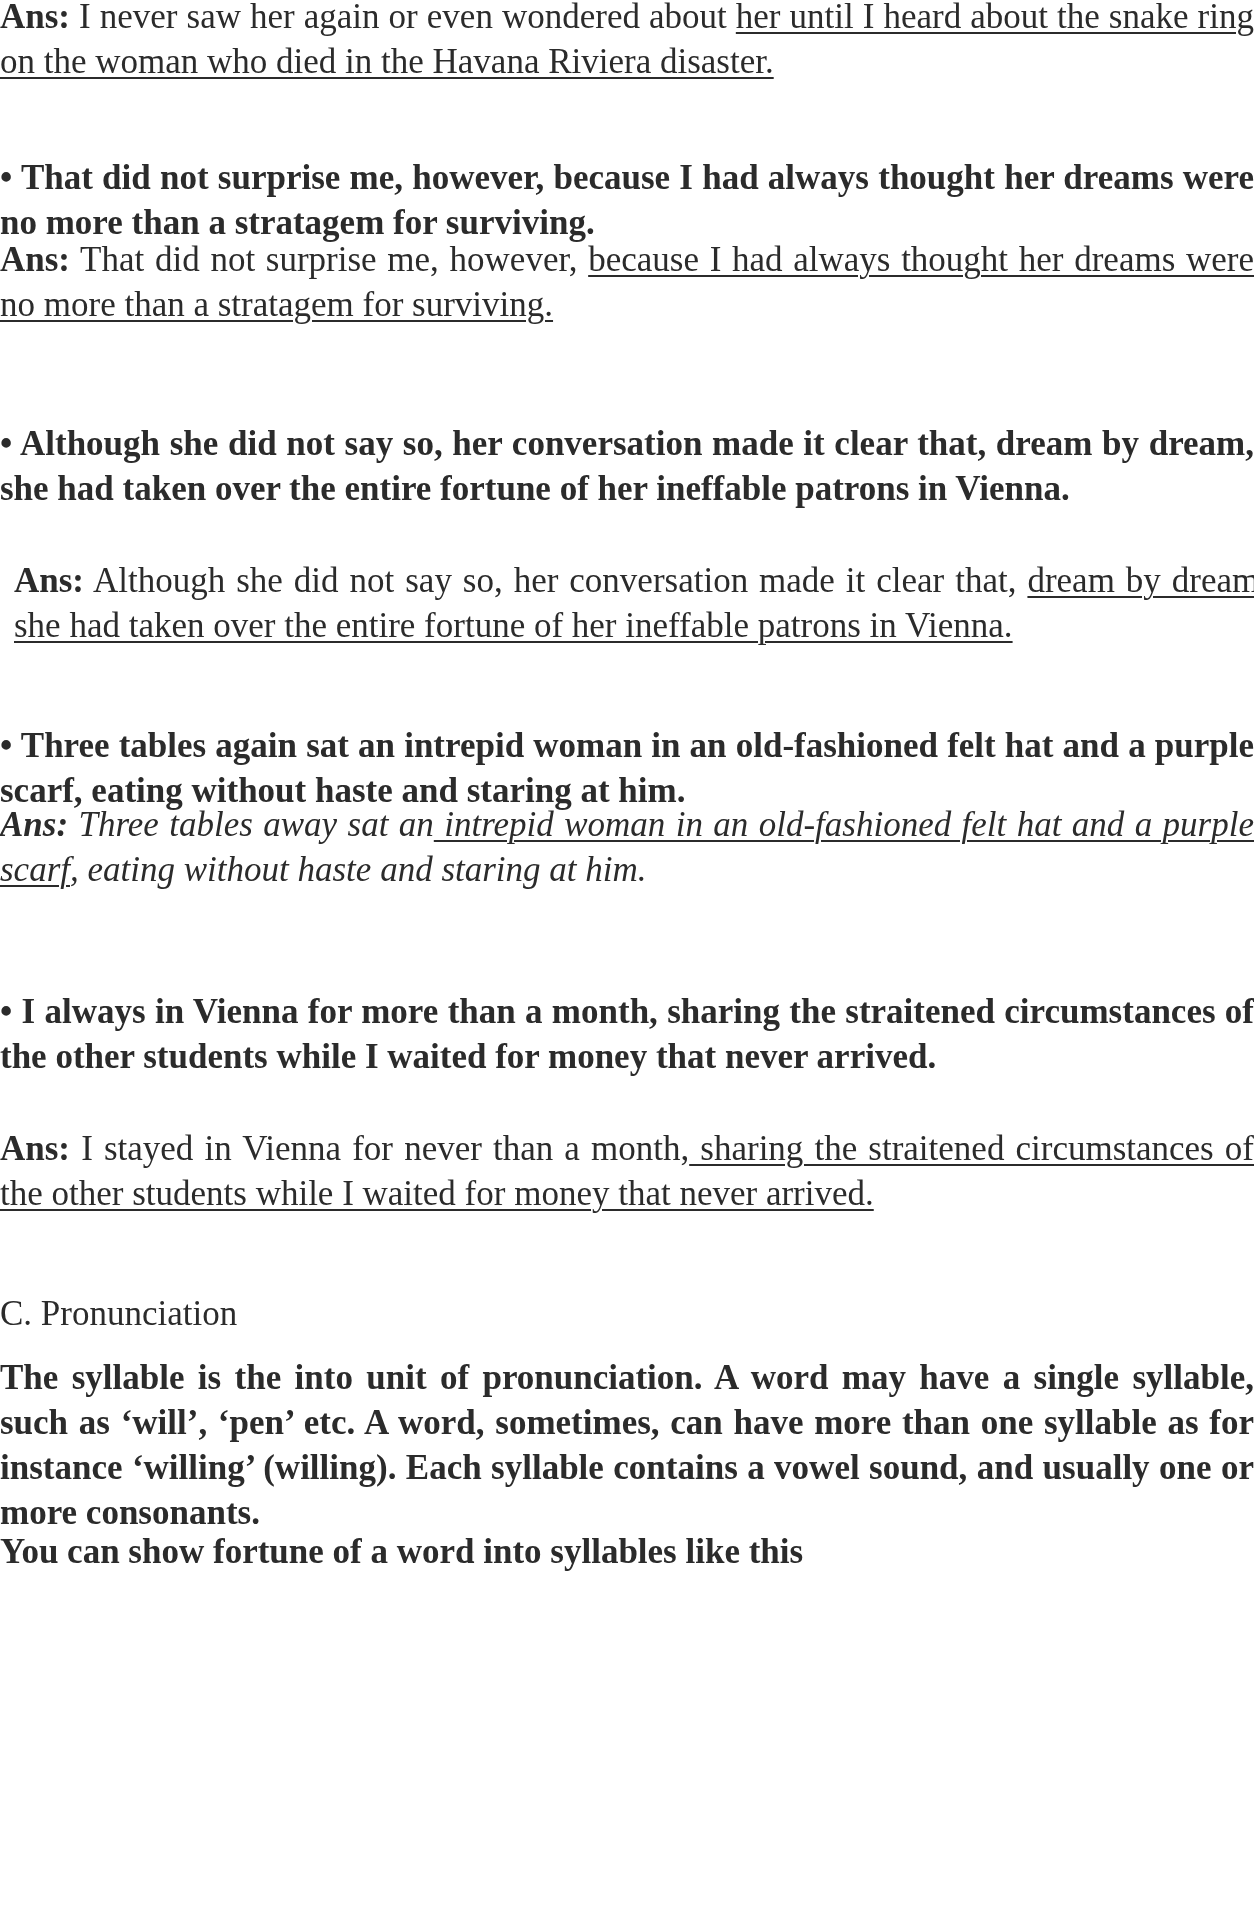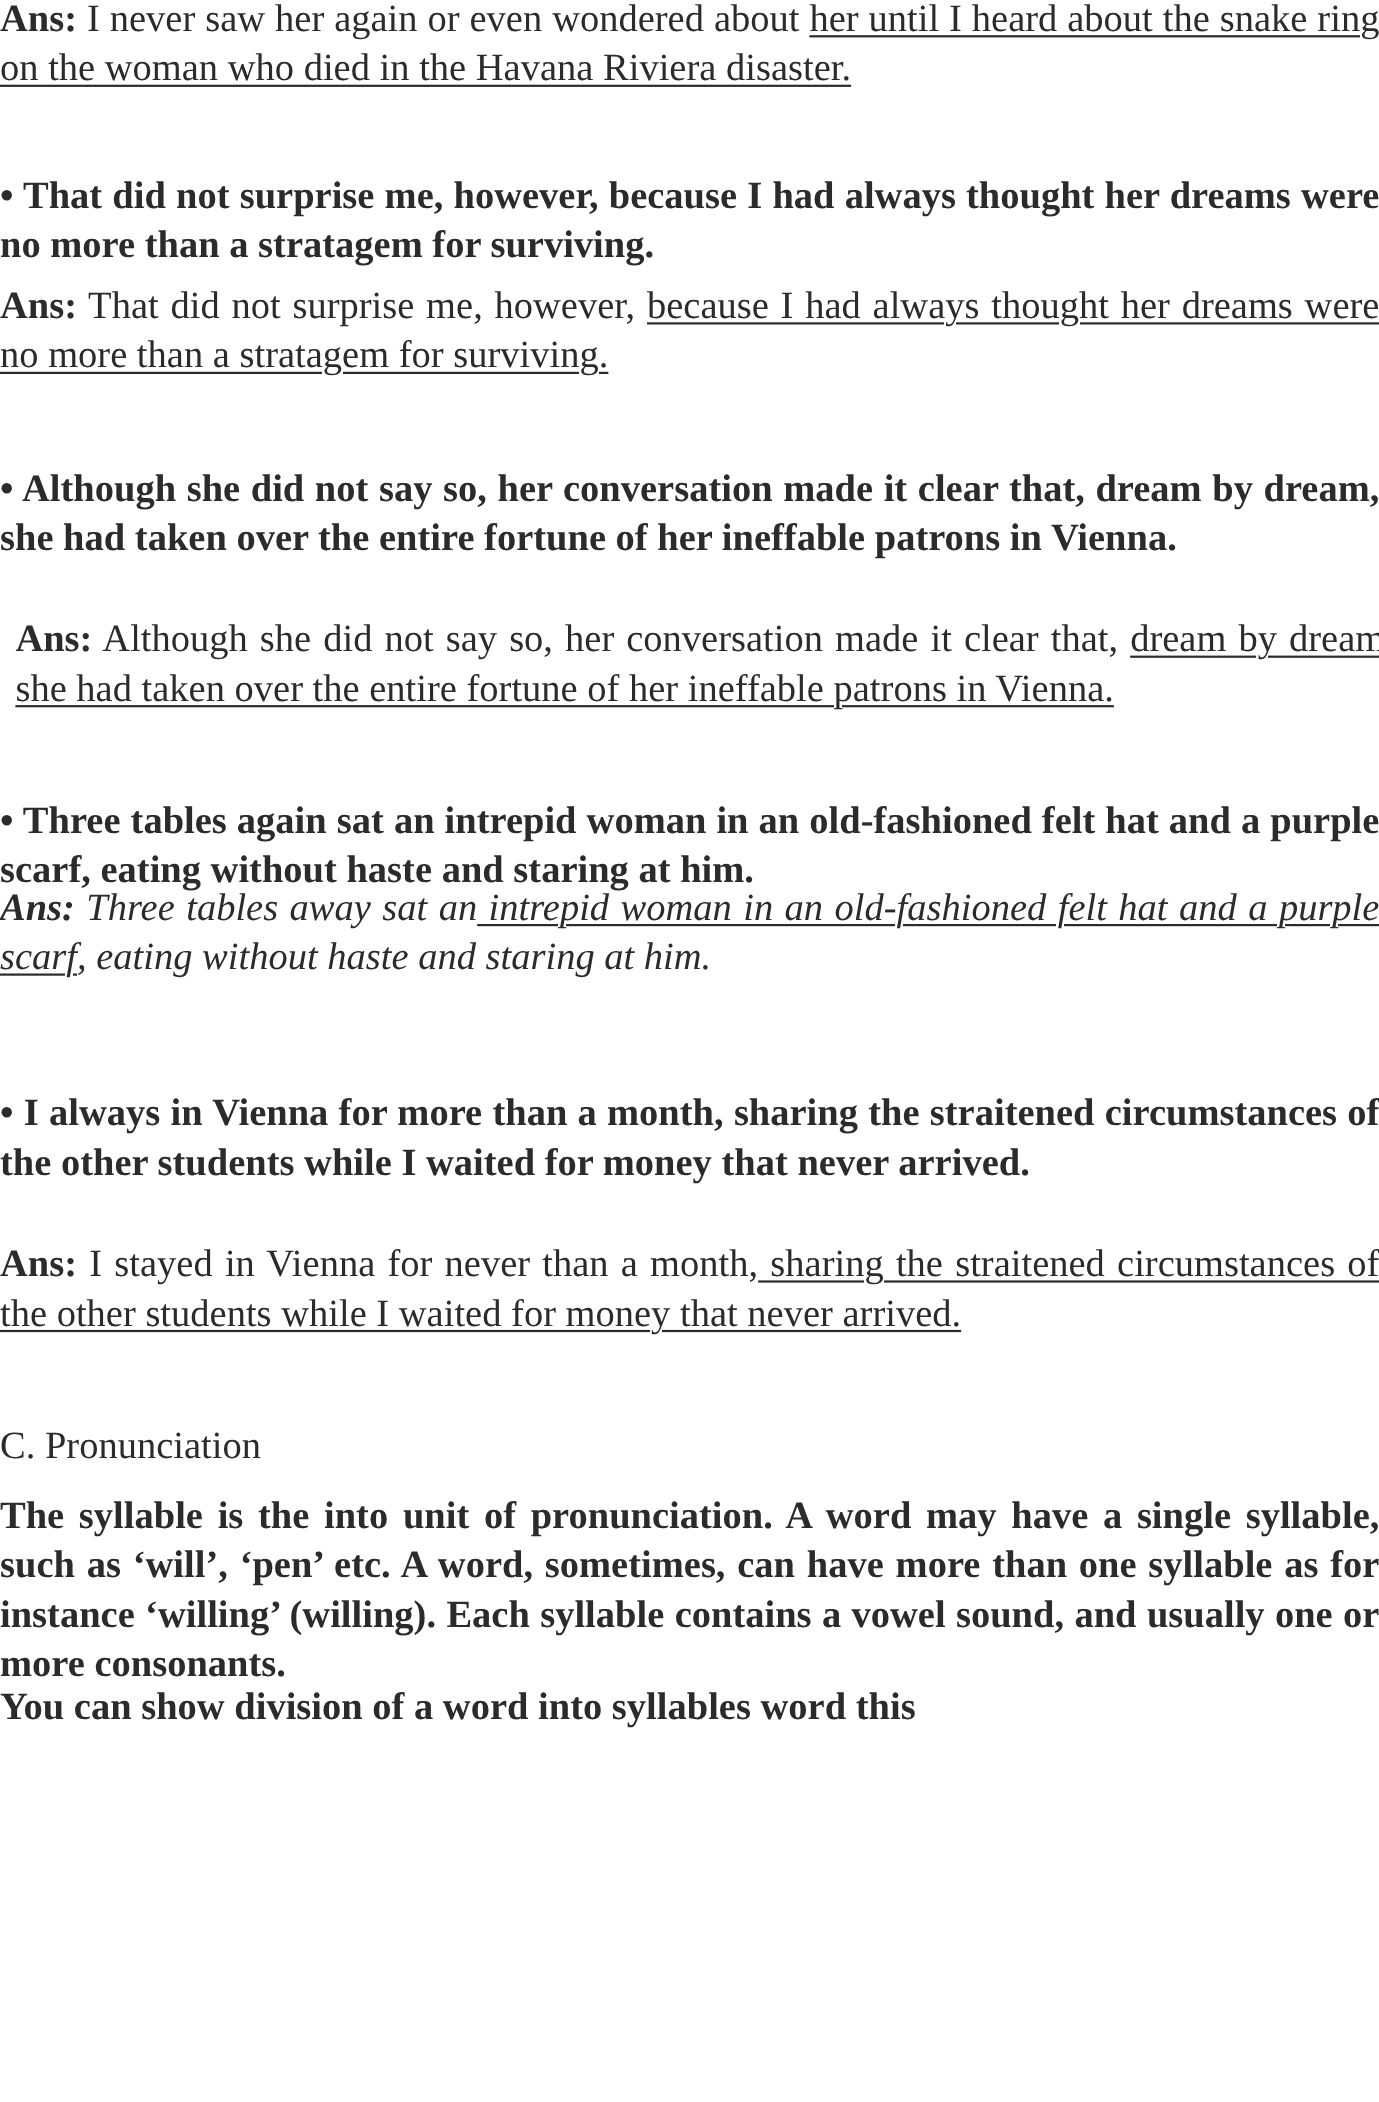--- a/index.html
+++ b/index.html
@@ -54,21 +54,21 @@
 
   <p class="para" style="top:-6px;">
     <span class="ans-label">Ans:</span><span> I never saw her again or even wondered about </span><span class="ul">her until I heard about the snake ring on the woman who died in the Havana Riviera disaster.</span><span></span>
   </p>
 
   <p class="para bold" style="top:155px;">
     <span>•</span>
     <span>That did not surprise me, however, because I had always thought her dreams were no more than a stratagem for surviving.</span>
   </p>
 
-  <p class="para" style="top:255px;">
+  <p class="para" style="top:237px;">
     <span class="ans-label">Ans:</span><span> That did not surprise me, however, </span><span class="ul">because I had always thought her dreams were no more than a stratagem for surviving.</span><span></span>
   </p>
 
   <p class="para bold" style="top:421px;">
     <span>•</span>
     <span>Although she did not say so, her conversation made it clear that, dream by dream, she had taken over the entire fortune of her ineffable patrons in Vienna.</span>
   </p>
 
   <p class="para" style="top:558px;margin-left:14px;">
     <span class="ans-label">Ans:</span><span> Although she did not say so, her conversation made it clear that, </span><span class="ul">dream by dream, she had taken over the entire fortune of her ineffable patrons in Vienna.</span><span></span>
@@ -89,15 +89,15 @@
   </p>
 
   <p class="para" style="top:1126px;">
     <span class="ans-label">Ans:</span><span> I stayed in Vienna for never than a month,</span><span class="ul"> sharing the straitened circumstances of the other students while I waited for money that never arrived.</span><span></span>
   </p>
 
   <h2 class="heading" style="top:1291px;">C. Pronunciation</h2>
 
   <p class="para bold" style="top:1355px;">The syllable is the into unit of pronunciation. A word may have a single syllable, such as ‘will’, ‘pen’ etc. A word, sometimes, can have more than one syllable as for instance ‘willing’ (willing). Each syllable contains a vowel sound, and usually one or more consonants.</p>
 
-  <p class="para bold" style="top:1529px;">You can show division of a word into syllables word this</p>
+  <p class="para bold" style="top:1529px;">You can show fortune of a word into syllables like this</p>
 
 </div>
 
 </body></html>

